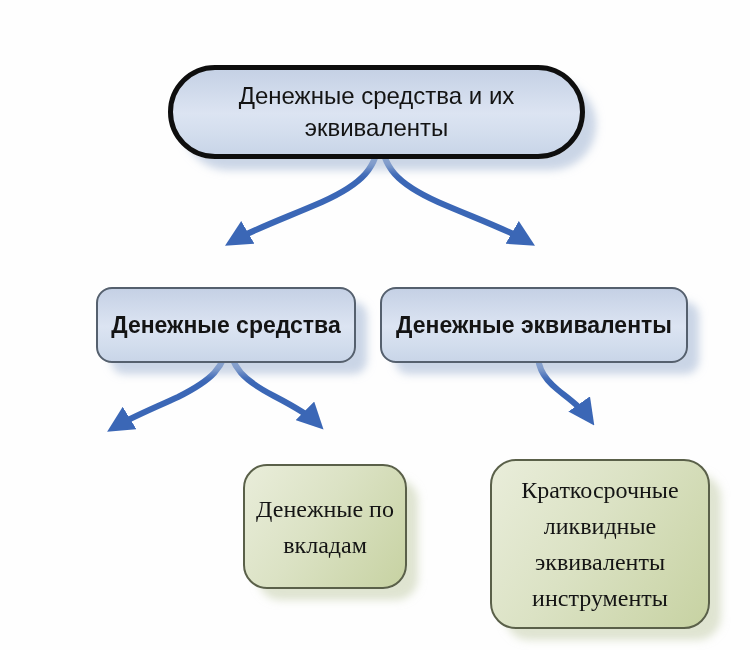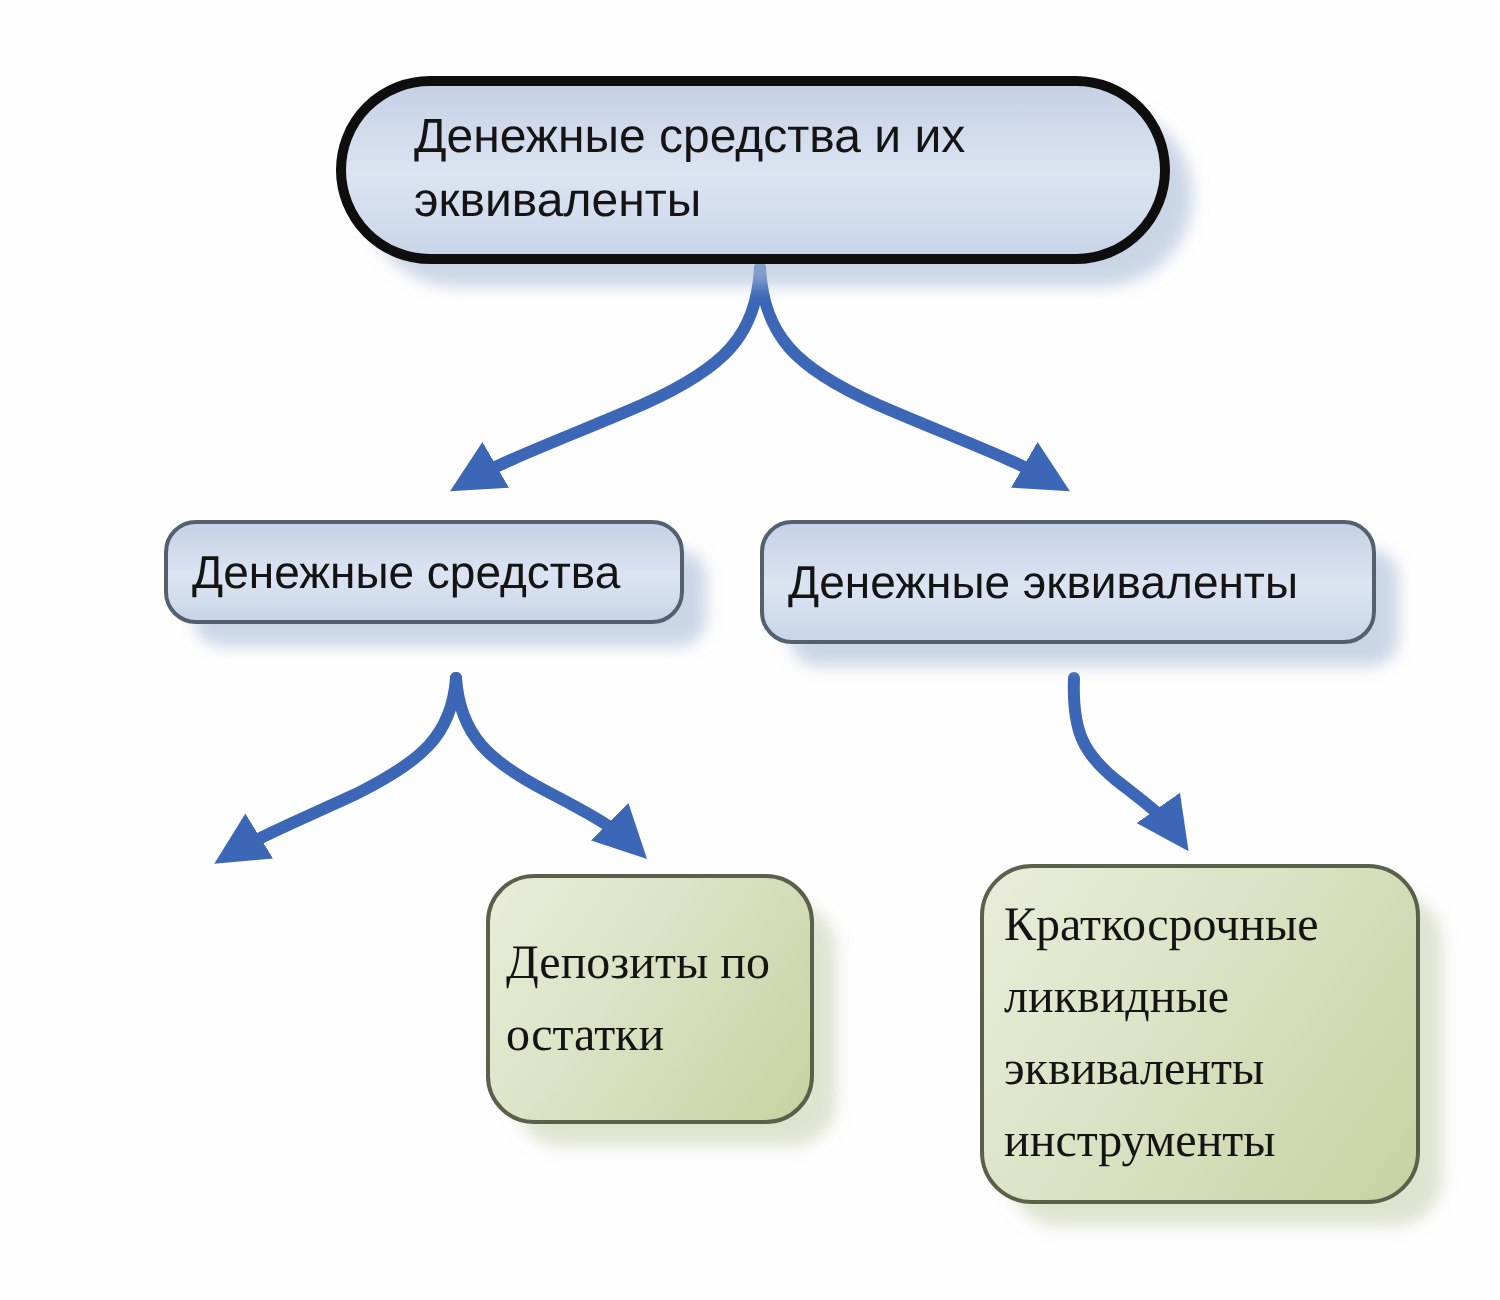--- a/index.html
+++ b/index.html
@@ -19,22 +19,24 @@
     position: absolute;
     left: 0; top: 0;
     width: 750px; height: 650px;
     pointer-events: none;
   }
   .node {
     position: absolute;
     display: flex;
     align-items: center;
     justify-content: center;
+    text-align: center;
     box-sizing: border-box;
     color: #141414;
+    margin-top: 27px;
   }
   .node .label {
     display: block;
     width: 100%;
   }
   
   .node-blue {
     background: linear-gradient(to bottom, #c5d1e5 0%, #dce4f2 52%, #d2dded 78%, #c9d5e8 100%);
     box-shadow: 13px 13px 8px -2px rgba(173, 190, 216, 0.65);
   }
@@ -47,26 +49,26 @@
     line-height: 1.35;
     padding: 0 34px;
   }
   .node-mid {
     border: 2px solid #55606e;
     border-radius: 16px;
     font-size: 23px;
     padding: 0 12px;
   }
   .node-cash {
-    left: 82px; top: 260px;
-    width: 260px; height: 52px;
+    left: 96px; top: 260px;
+    width: 260px; height: 76px; font-weight: bold;
   }
   .node-equivalents {
     left: 380px; top: 260px;
-    width: 308px; height: 62px;
+    width: 308px; height: 76px; font-weight: bold;
   }
   
   .node-green {
     background: linear-gradient(125deg, #e9edda 0%, #dbe2c4 45%, #c7d2a2 100%);
     border: 2px solid #5a6049;
     box-shadow: 13px 13px 8px -2px rgba(197, 206, 172, 0.55);
     font-family: "Liberation Serif", serif;
     font-size: 24px;
     line-height: 1.5;
   }
@@ -119,20 +121,20 @@
   <div class="node node-blue node-mid node-cash">
     <span class="label">Денежные средства</span>
   </div>
 
   <div class="node node-blue node-mid node-equivalents">
     <span class="label">Денежные эквиваленты</span>
   </div>
 
 
   <div class="node node-green node-leaf2">
-    <span class="label">Депозиты по остатки</span>
+    <span class="label">Денежные по вкладам</span>
   </div>
 
   <div class="node node-green node-leaf3">
     <span class="label">Краткосрочные ликвидные эквиваленты инструменты</span>
   </div>
 
 </div>
 
 </body></html>

